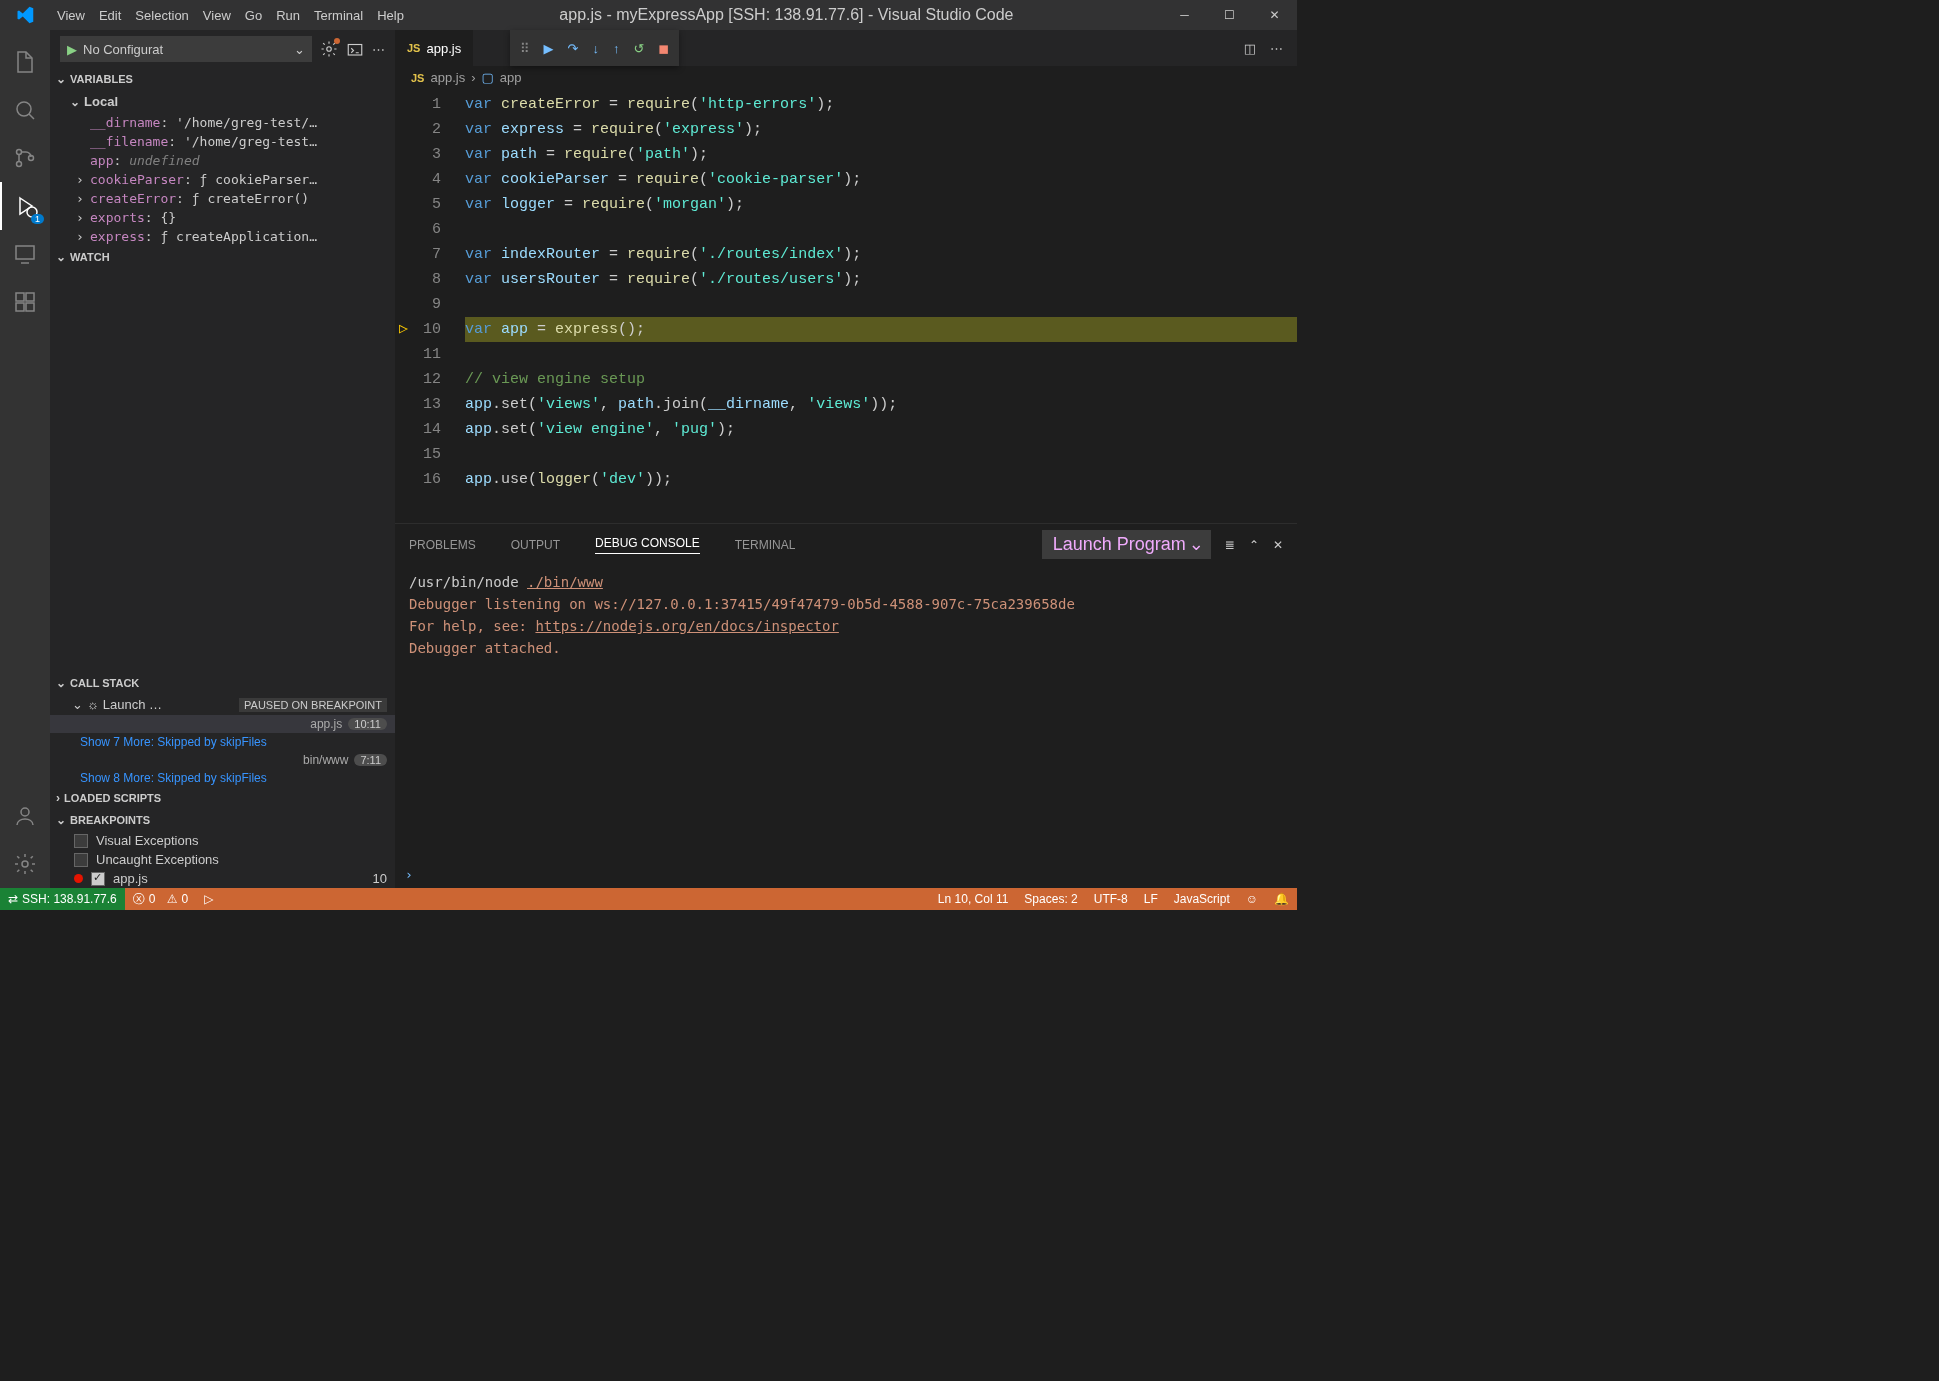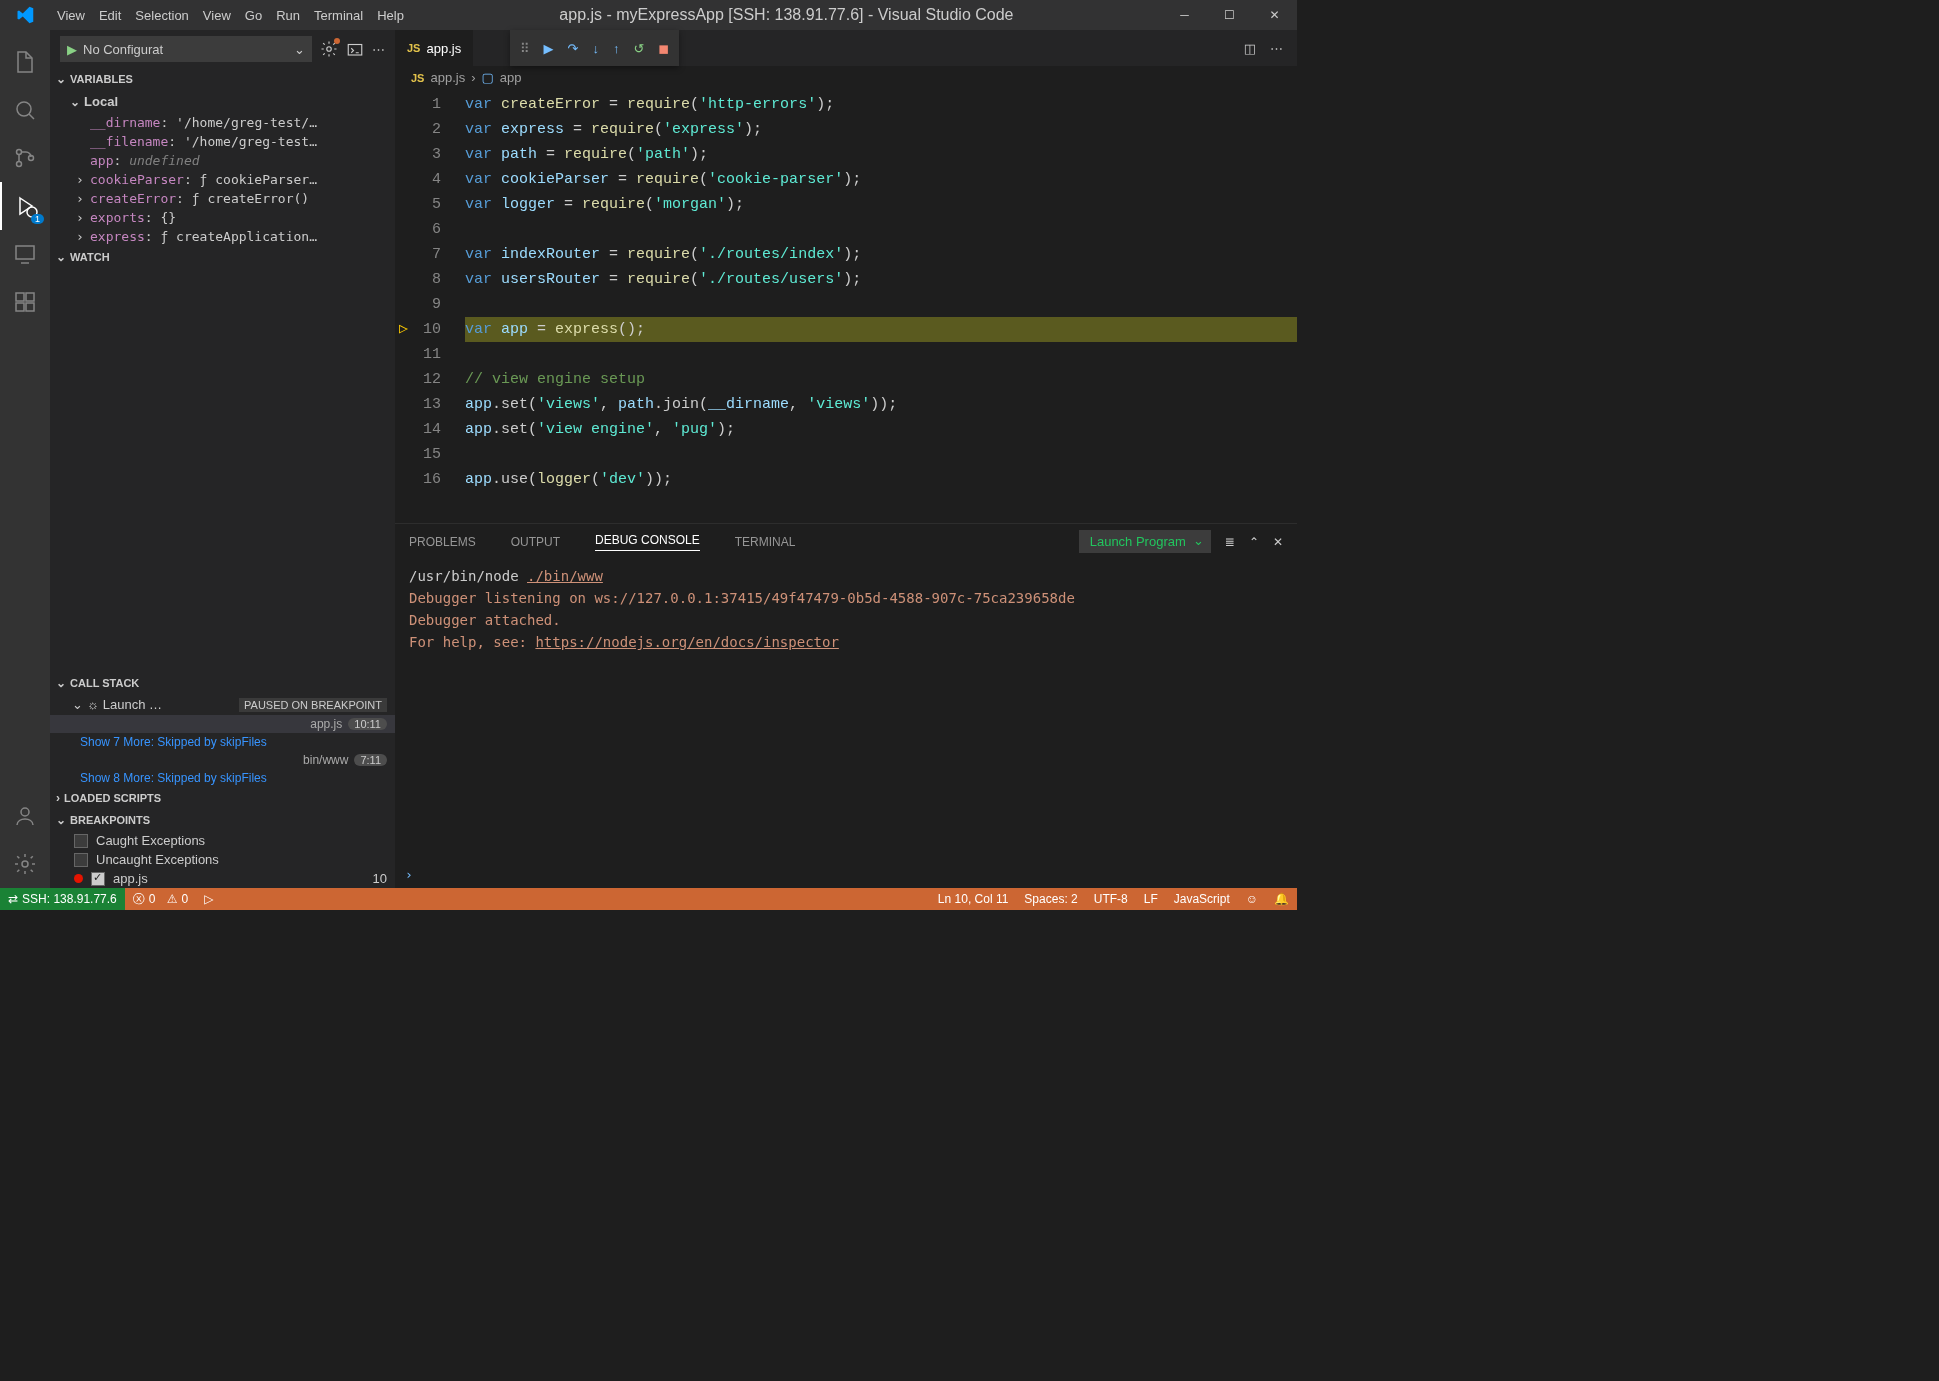--- a/index.html
+++ b/index.html
@@ -64,21 +64,21 @@
 .tok-kw { color:#569cd6; }
 .tok-fn { color:#dcdcaa; }
 .tok-var { color:#9cdcfe; }
 .tok-str { color:#5eead4; }
 .tok-cm { color:#6a9955; }
 .panel { height:365px; background:#1e1e1e; border-top:1px solid #2d2d2d; display:flex; flex-direction:column; }
 .paneltabs { display:flex; align-items:center; padding:6px 14px; gap:35px; font-size:12px; }
 .paneltabs .pt { color:#969696; cursor:pointer; }
 .paneltabs .pt.active { color:#fff; border-bottom:1px solid #fff; padding-bottom:3px; }
 .paneltabs .right { margin-left:auto; display:flex; align-items:center; gap:14px; }
-.launchsel { background:#3c3c3c; border:1px solid #3c3c3c; padding:3px 24px 3px 10px; font-size:13px; color:#22c55e; position:relative; }
+.launchsel { background:#3c3c3c; border:1px solid #3c3c3c; padding:3px 24px 3px 10px; font-size:18px; color:#f0abfc; position:relative; }
 .launchsel::after { content:"⌄"; position:absolute; right:6px; top:2px; }
 .console { flex:1; padding:6px 14px; font-family:Consolas,monospace; font-size:14px; line-height:22px; }
 .c-path { color:#cccccc; }
 .c-link { color:#ce9178; text-decoration:underline; }
 .c-warn { color:#ce9178; }
 .prompt { padding:0 10px 6px 10px; color:#75beff; font-family:Consolas,monospace; }
 .statusbar { height:22px; background:#cc6633; color:#fff; display:flex; align-items:center; font-size:12px; }
 .statusbar .remote { background:#1a8235; padding:0 10px; height:22px; display:flex; align-items:center; gap:4px; }
 .statusbar .seg { padding:0 8px; display:flex; align-items:center; gap:4px; }
 .statusbar .right { margin-left:auto; display:flex; }
@@ -244,21 +244,21 @@
     <div class="panehdr">
         <span class="chev">›</span>
         <span>LOADED SCRIPTS</span>
       </div>
     <div class="panehdr">
         <span class="chev">⌄</span>
         <span>BREAKPOINTS</span>
       </div>
     <div class="bp-row">
         <span class="chk"></span>
-        <span>Caught Exceptions</span>
+        <span>Visual Exceptions</span>
       </div>
     <div class="bp-row">
         <span class="chk"></span>
         <span>Uncaught Exceptions</span>
       </div>
     <div class="bp-row">
       <span class="reddot"></span>
       <span class="chk on"></span>
       <span>app.js</span>
       <span class="badge2" style="margin-left:auto;">10</span>
@@ -323,22 +323,22 @@
         <div class="right">
           <div class="launchsel">Launch Program</div>
           <span>≣</span>
           <span>⌃</span>
           <span>✕</span>
         </div>
       </div>
       <div class="console" id="console">
           <div><span class="c-path">/usr/bin/node </span><span class="c-link">./bin/www</span></div>
           <div><span class="c-warn">Debugger listening on ws://127.0.0.1:37415/49f47479-0b5d-4588-907c-75ca239658de</span></div>
+          <div><span class="c-warn">For help, see: </span><span class="c-link">https://nodejs.org/en/docs/inspector</span></div>
           <div><span class="c-warn">Debugger attached.</span></div>
-          <div><span class="c-warn">For help, see: </span><span class="c-link">https://nodejs.org/en/docs/inspector</span></div>
         </div>
       <div class="prompt">›</div>
     </div>
   </div>
 </div>
 
 <div class="statusbar">
   <div class="remote seg">
       <span>⇄</span>
       <span>SSH: 138.91.77.6</span>

